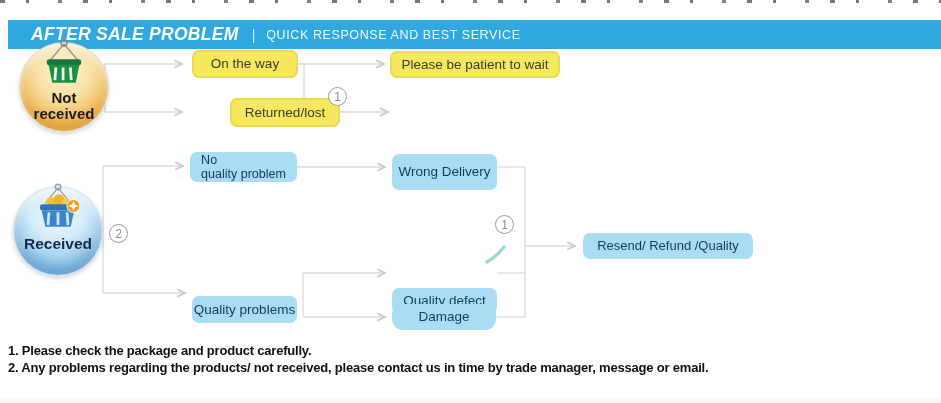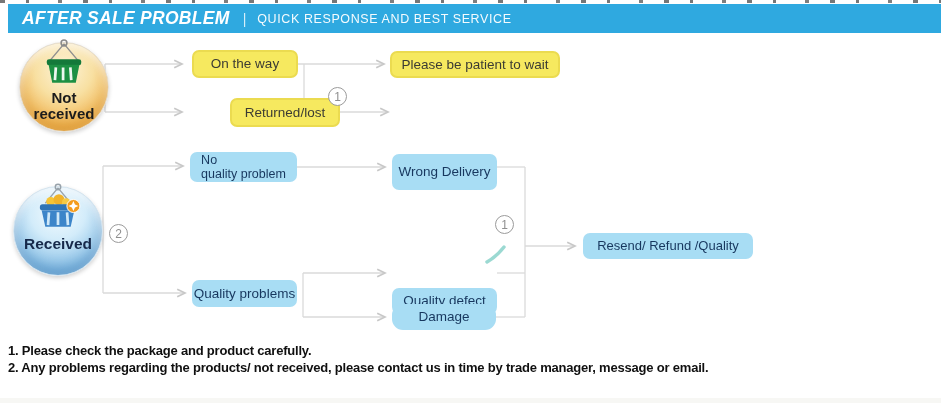--- a/index.html
+++ b/index.html
@@ -10,22 +10,22 @@
   
   .top-remnant{
     position:absolute;top:0;left:0;right:0;height:3px;opacity:.65;
     background:repeating-linear-gradient(90deg,
       #2e2e2e 0 5px, transparent 5px 26px,
       #2e2e2e 26px 29px, transparent 29px 58px,
       #3a3a3a 58px 62px, transparent 62px 83px);
   }
   
   .header-bar{
-    position:absolute;left:8px;top:4px;width:933px;height:29px;
-    background:#2FA9E0;display:flex;align-items:center;padding-left:14px;
+    position:absolute;left:8px;top:20px;width:933px;height:29px;
+    background:#2FA9E0;display:flex;align-items:center;padding-left:23px;
     box-sizing:border-box;
   }
   .header-title{
     color:#fff;font-weight:bold;font-style:italic;font-size:17.5px;
     letter-spacing:.3px;margin-right:13px;white-space:nowrap;
   }
   .header-divider{color:rgba(255,255,255,.8);font-size:14px;margin-right:11px;font-weight:300;}
   .header-subtitle{color:rgba(255,255,255,.95);font-size:12.5px;letter-spacing:.6px;white-space:nowrap;}
 
   
@@ -60,21 +60,21 @@
     white-space:pre-line;line-height:1.15;
   }
   .yellow{background:#F6E95F;border:2px solid #EBDB50;color:#3b3b33;}
   .blue{background:#A8DDF4;color:#17375E;}
   .n-ontheway{left:192px;top:50px;width:106px;height:28px;}
   .n-returned{left:190px;top:98px;width:110px;height:29px;margin-left:40px;}
   .n-wait{left:390px;top:51px;width:170px;height:27px;border-radius:7px;}
   .n-resend{left:395px;top:99px;width:115px;height:28px;}
   .n-noquality{left:190px;top:152px;width:107px;height:30px;font-size:12.5px;}
   .n-wrongdelivery{left:392px;top:154px;width:105px;height:36px;}
-  .n-qualityproblems{left:192px;top:280px;width:105px;height:27px;}
+  .n-qualityproblems{left:192px;top:296px;width:105px;height:27px;}
   .n-qualitydefect{left:392px;top:260px;width:105px;height:26px;margin-top:28px;}
   .n-damage{left:392px;top:304px;width:104px;height:26px;border-radius:11px;}
   .n-discount{left:583px;top:233px;width:170px;height:26px;font-size:13px;}
 
   
   .badge{
     position:absolute;width:19px;height:19px;border-radius:50%;
     border:1.4px solid #9b9b9b;color:#8f8f8f;font-size:12px;background:#fff;
     display:flex;align-items:center;justify-content:center;box-sizing:border-box;
   }

